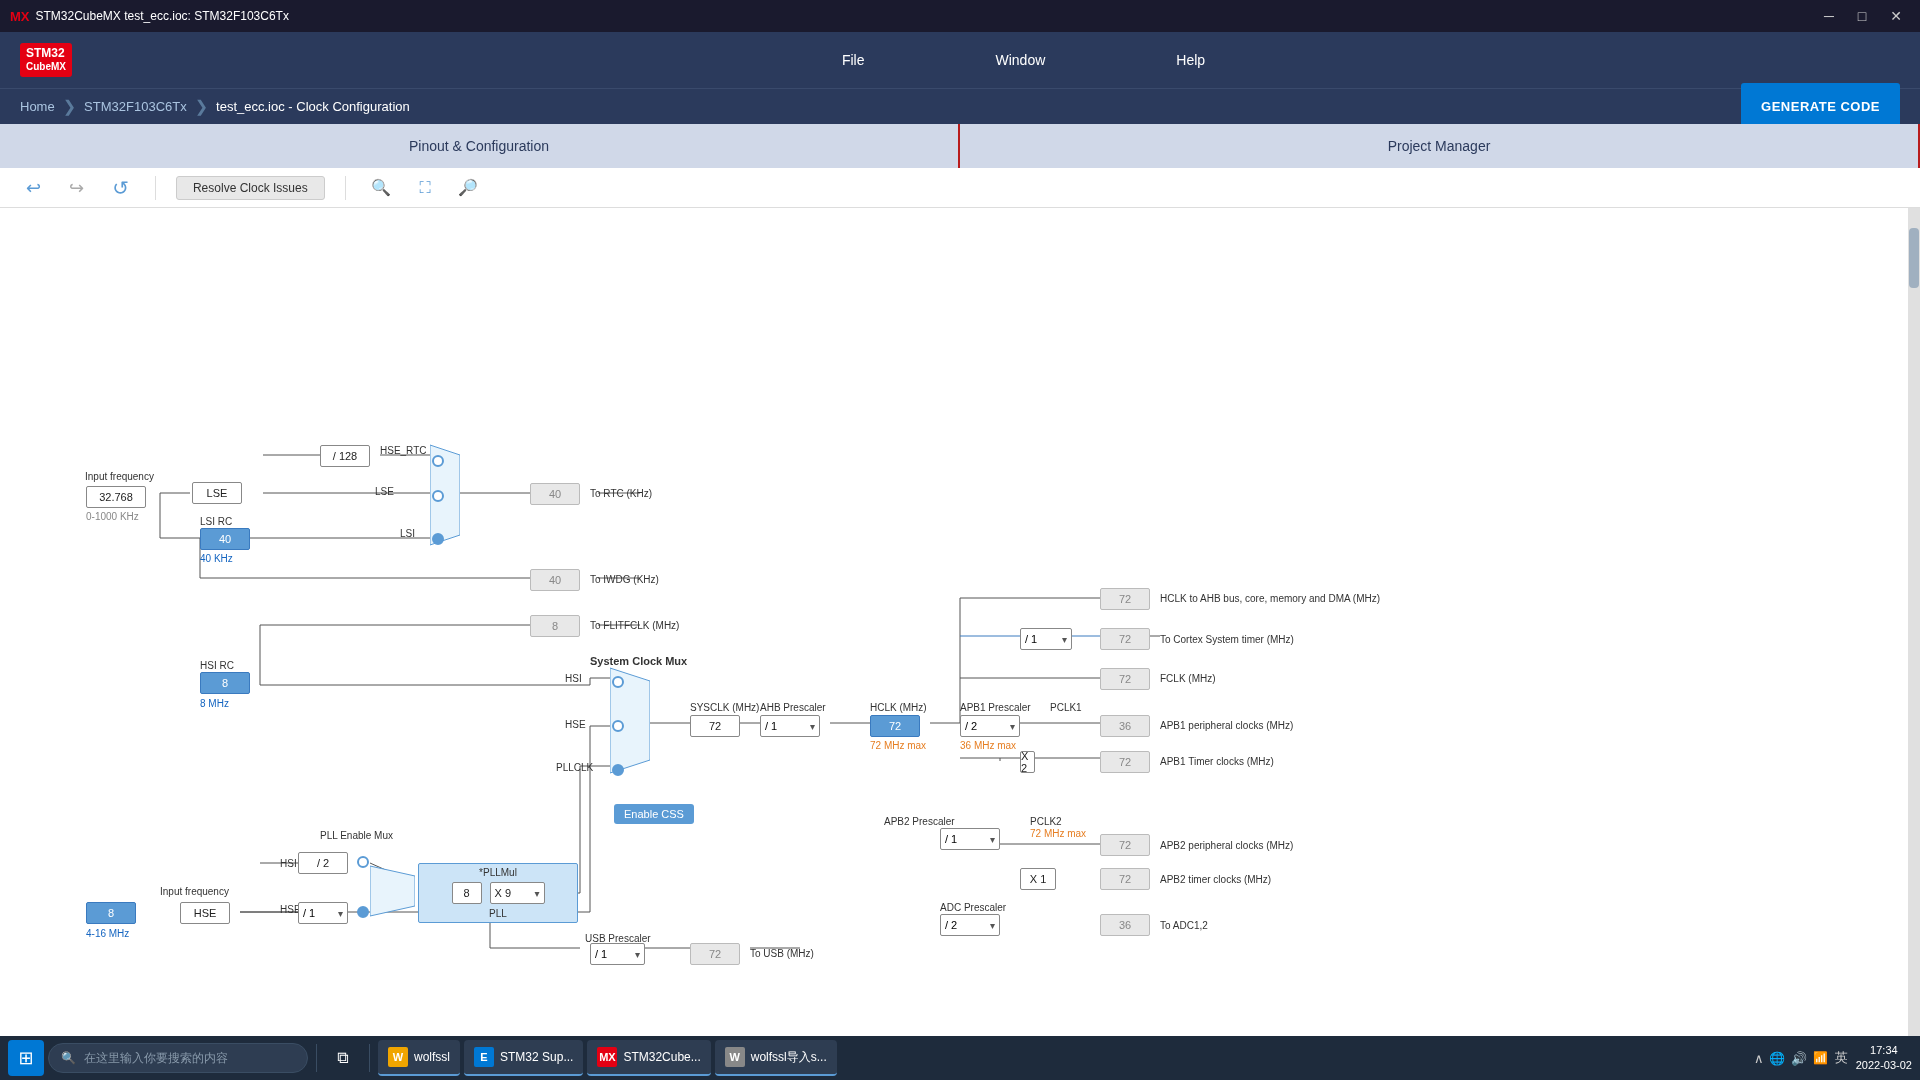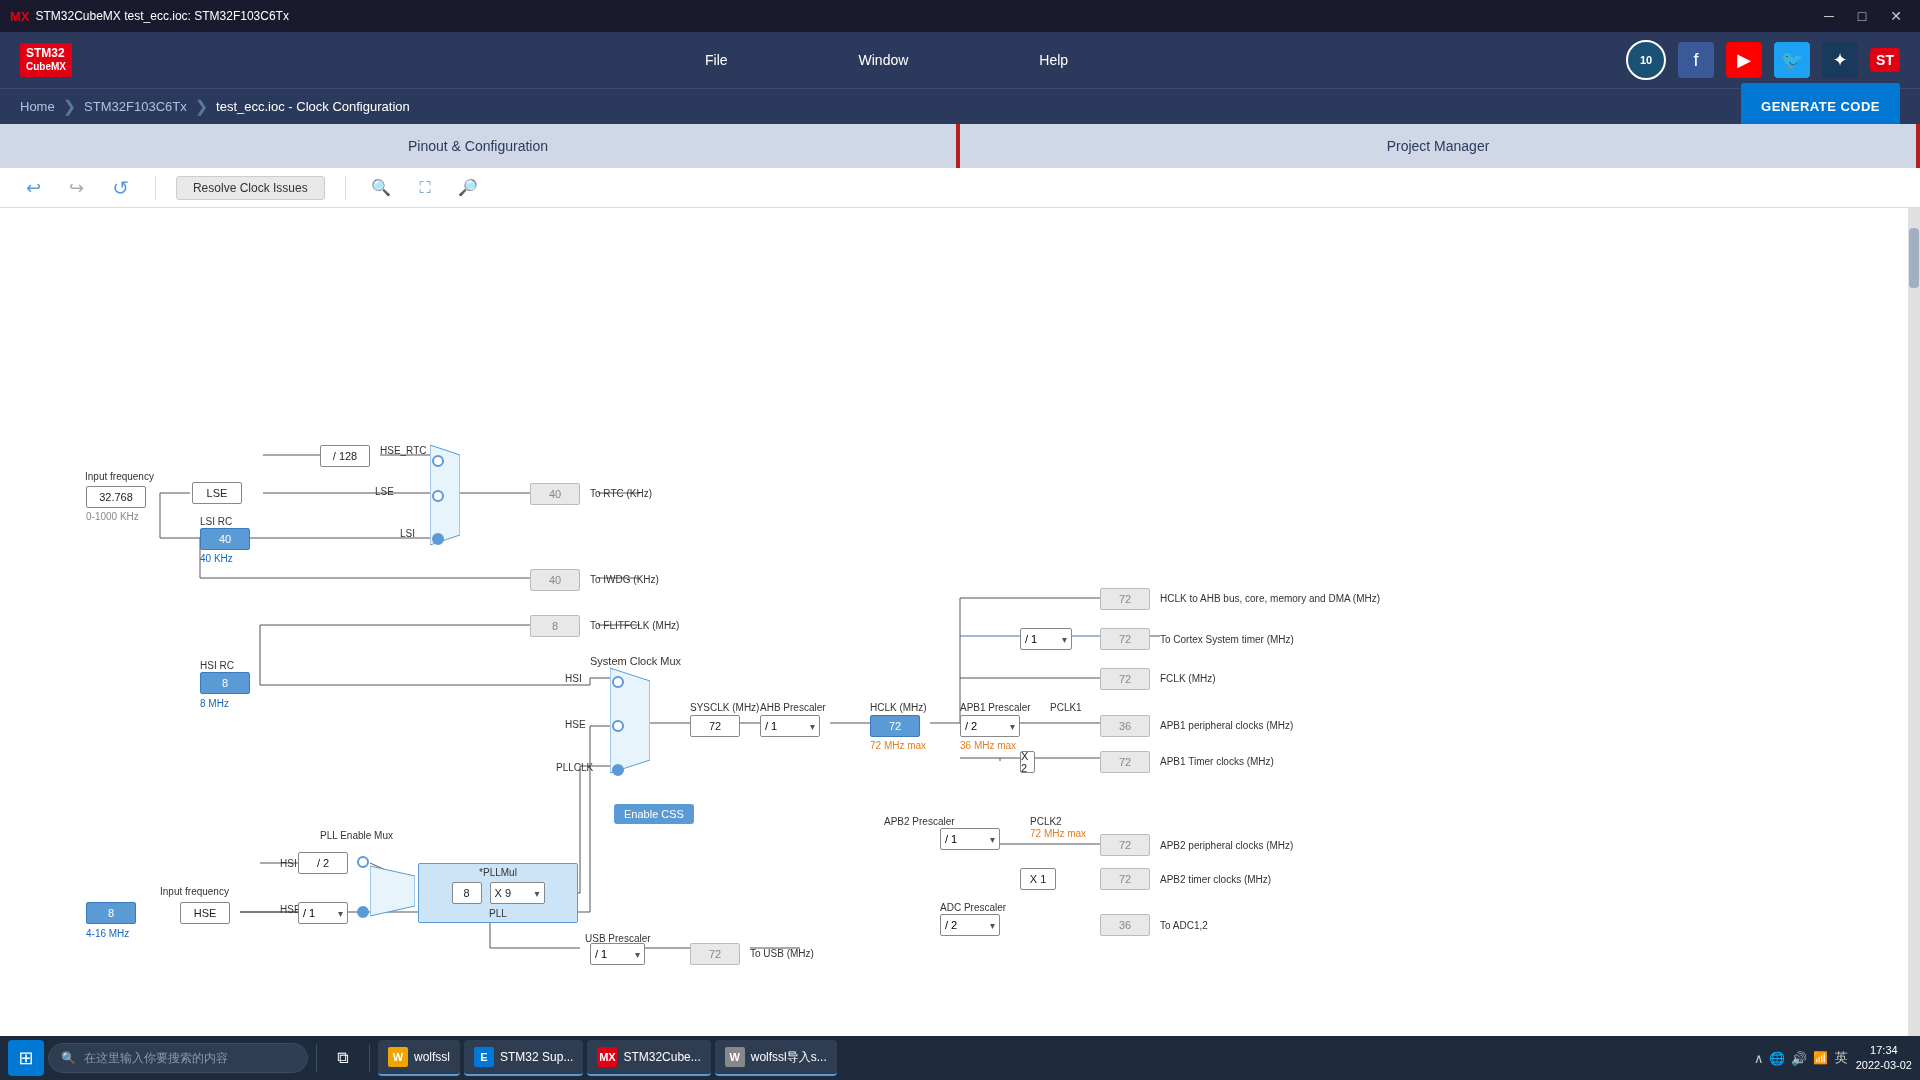--- a/index.html
+++ b/index.html
@@ -75,21 +75,21 @@
     }
     .tab {
       flex: 1;
       display: flex;
       align-items: center;
       justify-content: center;
       cursor: pointer;
       font-size: 14px;
       font-weight: 500;
       color: #2b3a5c;
-      border-right: 4px solid #b91c1c;
+      border-right: 2px solid #b91c1c;
       background: #d0d8e8;
     }
     .tab.active {
       background: #5b9bd5;
       color: white;
     }
 
     
     #toolbar {
       background: white;
@@ -345,31 +345,20 @@
       <div style="background:#e40013;padding:4px 6px;border-radius:3px;">
         <div class="stm-text" style="font-weight:bold;color:white;font-size:12px;line-height:1.1;">STM32</div>
         <div class="stm-text" style="font-weight:bold;color:white;font-size:10px;">CubeMX</div>
       </div>
     </div>
   </div>
   <div class="menu-items">
     <span class="menu-item">File</span>
     <span class="menu-item">Window</span>
     <span class="menu-item">Help</span>
-  </div>
-  <div class="icons">
-    <div class="icon-circle">
-      <span>10</span>
-        <br>
-    </div>
-    <div class="social-icon fb-icon">f</div>
-    <div class="social-icon yt-icon">▶</div>
-    <div class="social-icon tw-icon">🐦</div>
-    <div class="social-icon" style="background:#1a3a5c;">✦</div>
-    <div class="stm-icon">ST</div>
   </div>
 </div>
 
 <div id="breadcrumb">
   <span class="breadcrumb-item">Home</span>
   <span class="breadcrumb-sep">❯</span>
   <span class="breadcrumb-item">STM32F103C6Tx</span>
   <span class="breadcrumb-sep">❯</span>
   <span class="breadcrumb-item active">test_ecc.ioc - Clock Configuration</span>
   <button class="generate-btn">GENERATE CODE</button>
@@ -503,21 +492,21 @@
     <div class="clk-box disabled-box" style="left:530px;top:361px;width:50px;height:22px;">40</div>
     <div class="clk-label" style="left:590px;top:366px;">To IWDG (KHz)</div>
 
     <div class="clk-box disabled-box" style="left:530px;top:407px;width:50px;height:22px;">8</div>
     <div class="clk-label" style="left:590px;top:412px;">To FLITFCLK (MHz)</div>
 
     <div class="clk-label" style="left:200px;top:452px;">HSI RC</div>
     <div class="clk-box blue-fill" style="left:200px;top:464px;width:50px;height:22px;">8</div>
     <div class="clk-label" style="left:200px;top:490px;color:#1565c0;">8 MHz</div>
 
-    <div class="clk-label" style="left:590px;top:447px;font-size:11px;">System Clock Mux</div>
+    <div class="clk-label" style="left:590px;top:447px;font-size:11px;font-weight:bold;">System Clock Mux</div>
 
     <div class="clk-label" style="left:565px;top:465px;">HSI</div>
     <div class="clk-label" style="left:565px;top:511px;">HSE</div>
     <div class="clk-label" style="left:556px;top:554px;">PLLCLK</div>
 
     <svg style="position:absolute;left:610px;top:455px;" width="40" height="115">
       <polygon points="0,5 40,18 40,97 0,110" fill="#e8f4fc" stroke="#5b9bd5" stroke-width="1"></polygon>
     </svg>
 
     <div class="radio-btn" style="left:612px;top:468px;"></div>

